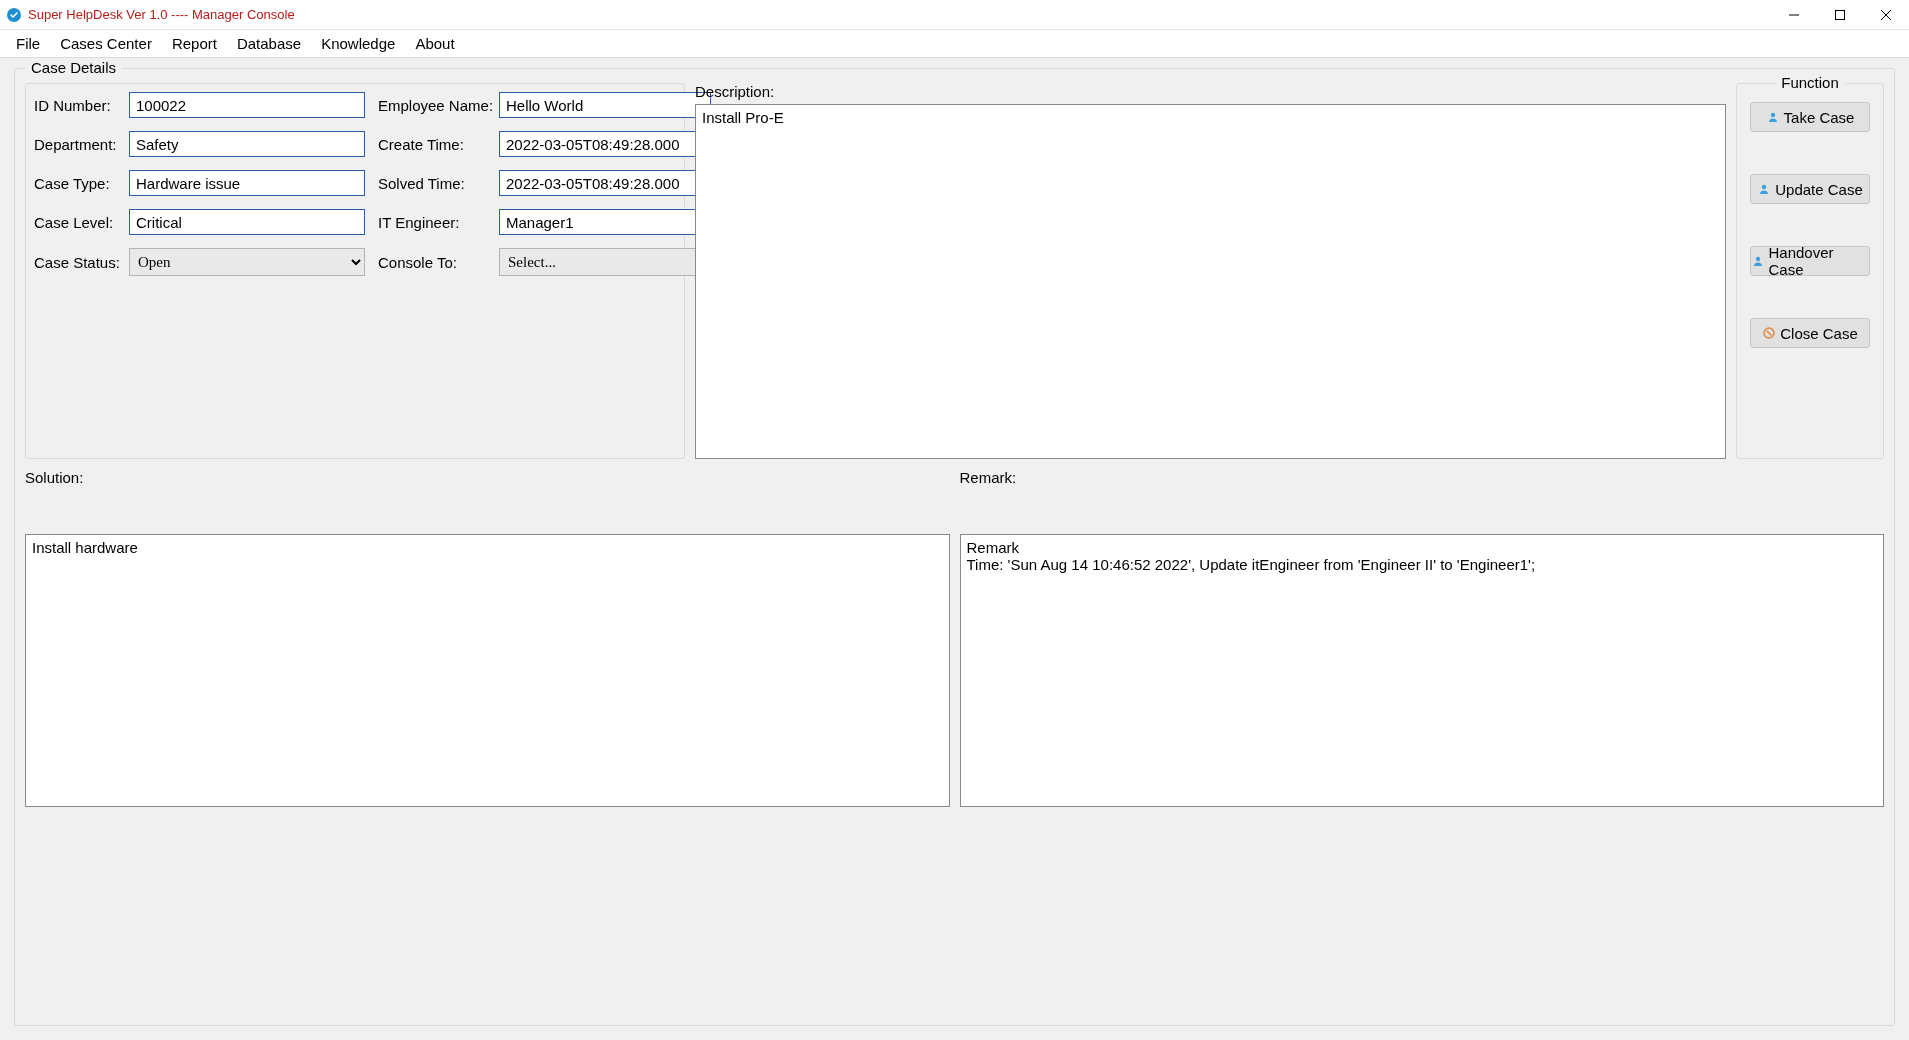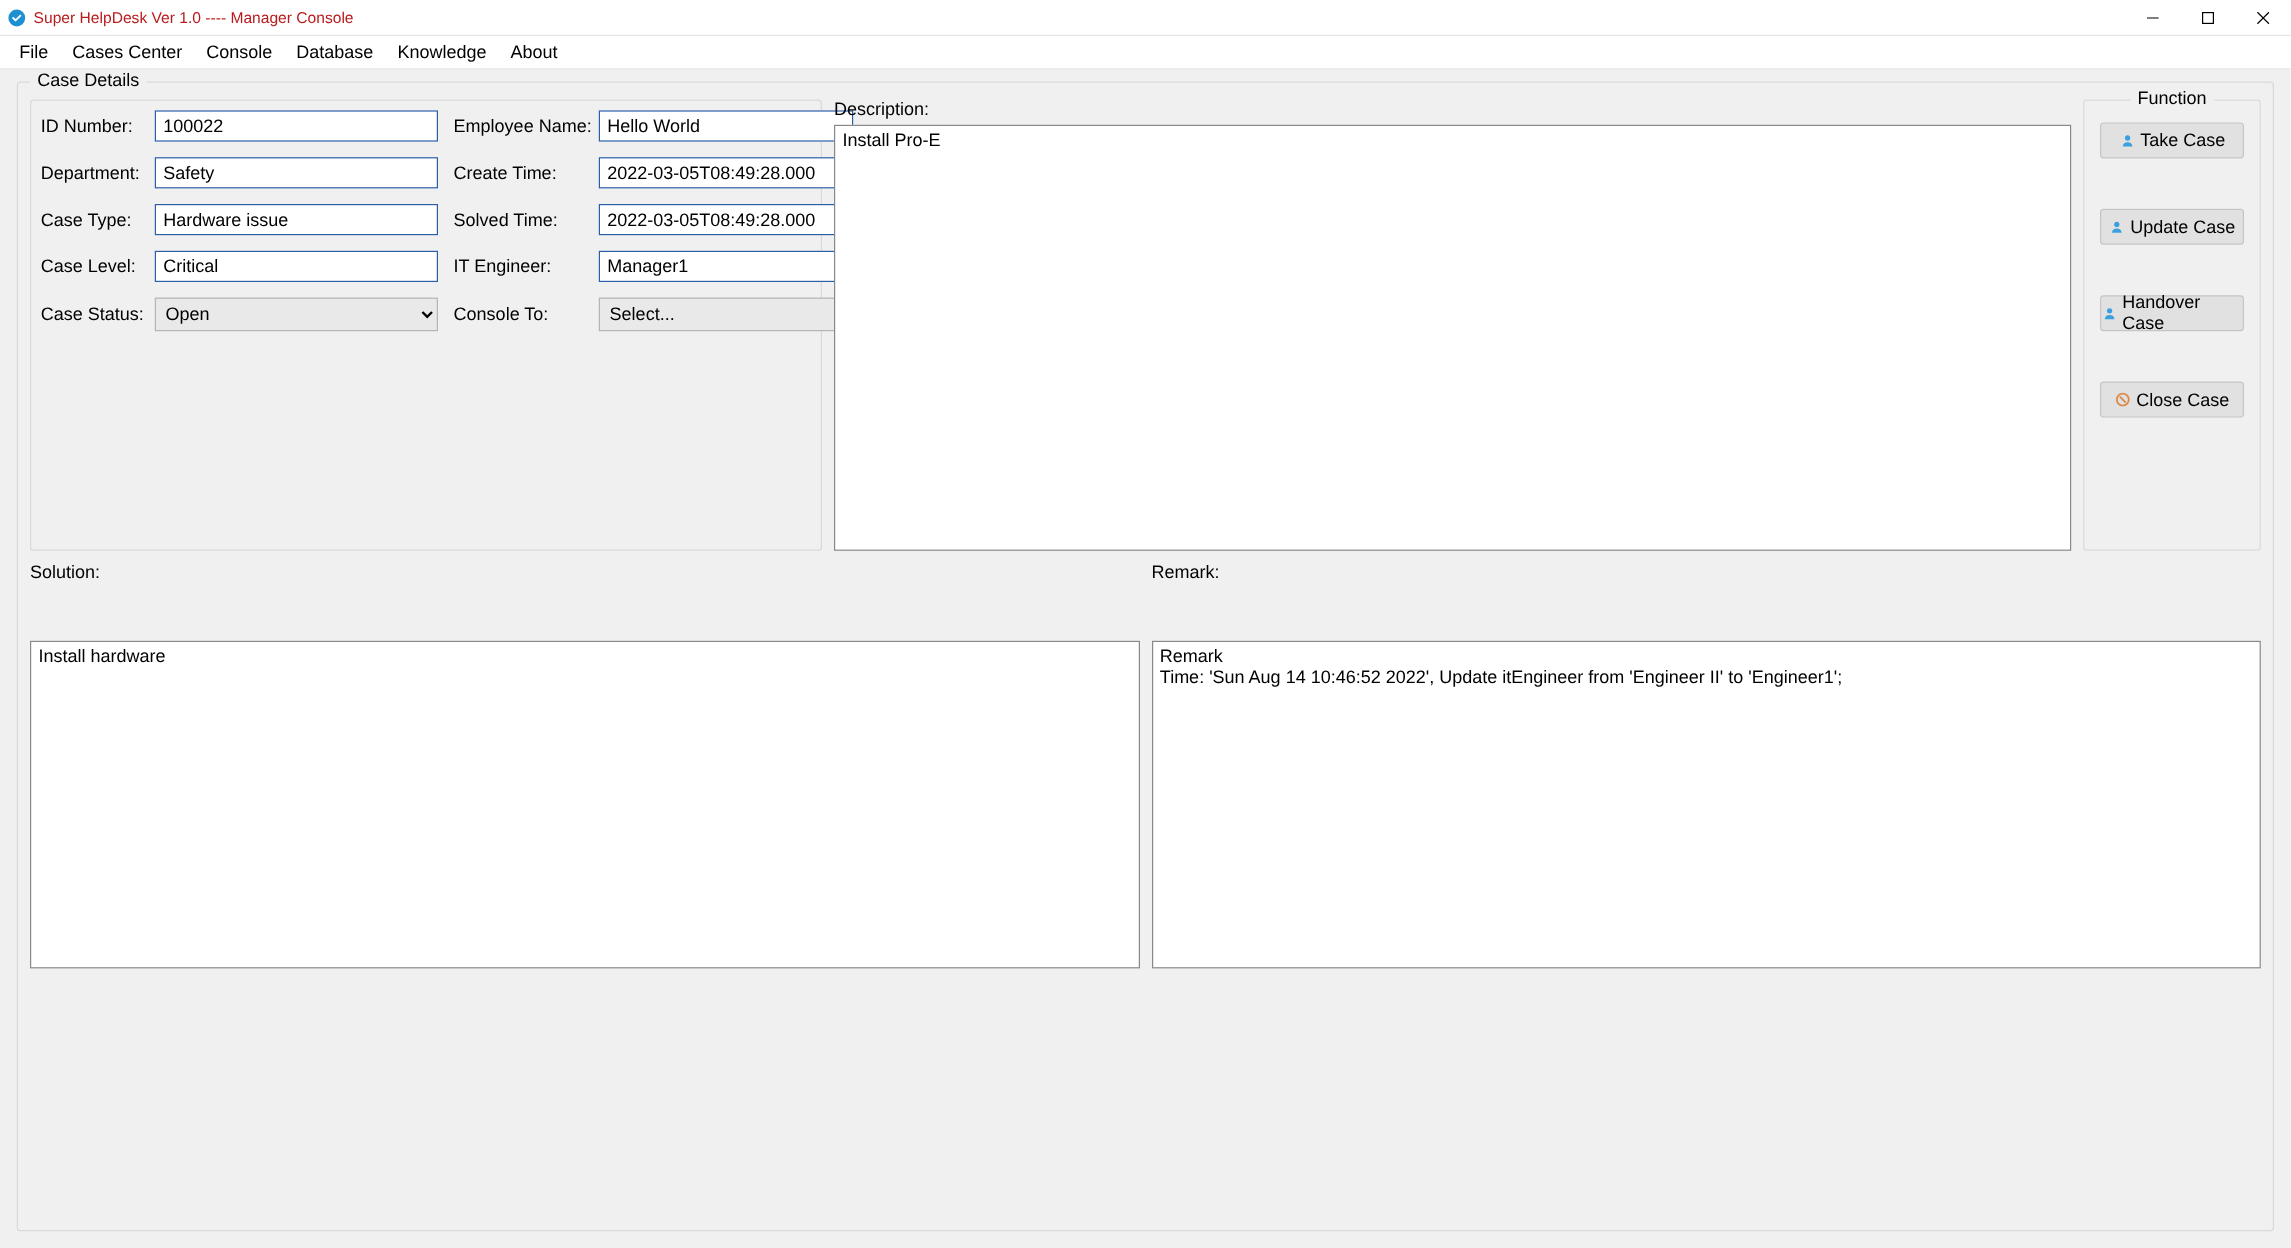--- a/index.html
+++ b/index.html
@@ -103,21 +103,21 @@
   padding: 0 6px;
   font-size: 15px;
   font-family: inherit;
 }
 .form-grid select {
   height: 28px;
   border: 1px solid #b5b5b5;
   background: #e9e9e9;
   padding: 0 4px;
   font-size: 15px;
-  font-family: Liberation Sans, sans-serif;
+  font-family: Liberation Serif, serif;
 }
 .attach-col, .desc-col {
   flex: 1;
   display: flex;
   flex-direction: column;
 }
 .attach-col .col-label, .desc-col .col-label {
   font-size: 15px;
   margin-bottom: 4px;
 }
@@ -227,21 +227,21 @@
           <line x1="0" y1="0" x2="10" y2="10" stroke="#000" stroke-width="1"></line>
           <line x1="10" y1="0" x2="0" y2="10" stroke="#000" stroke-width="1"></line>
         </svg>
       </div>
   </div>
 </div>
 
 <div class="menubar">
   <div class="menu-item">File</div>
   <div class="menu-item">Cases Center</div>
-  <div class="menu-item">Console</div>
+  <div class="menu-item">Report</div>
   <div class="menu-item">Database</div>
   <div class="menu-item">Knowledge</div>
   <div class="menu-item">About</div>
 </div>
 
 <div class="content">
   <div class="groupbox" style="height: 100%;">
     <div class="group-title">Case Details</div>
 
     <div class="case-details">

